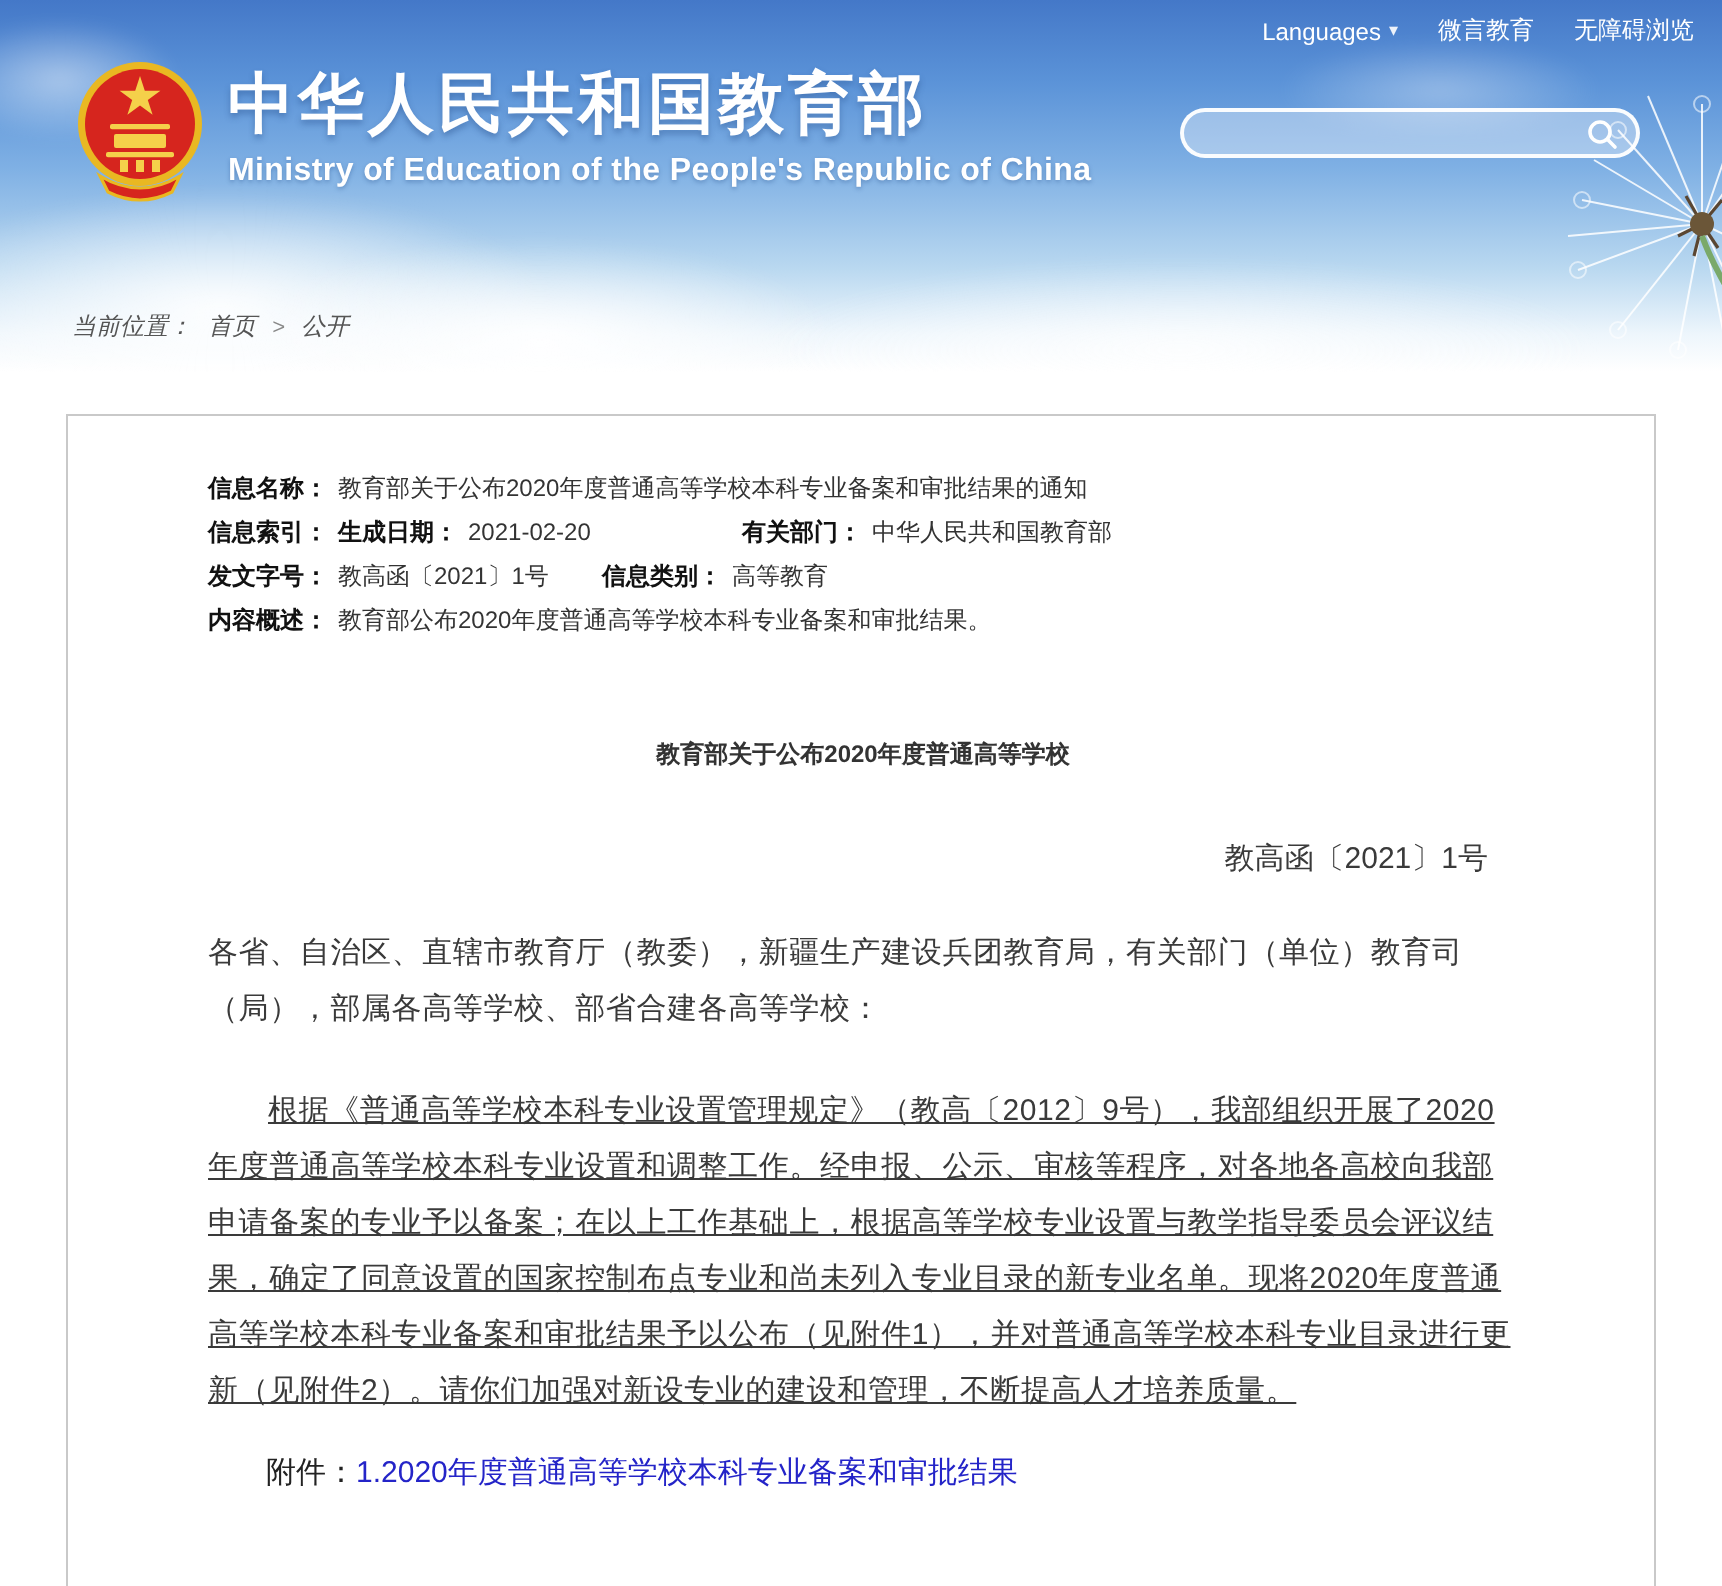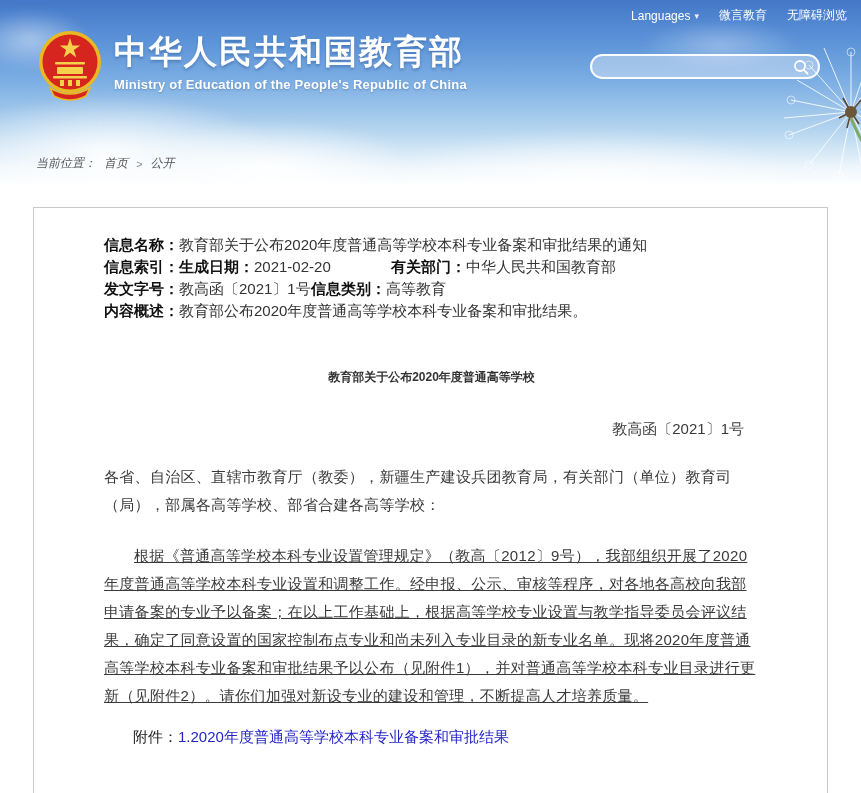--- a/index.html
+++ b/index.html
@@ -21,21 +21,21 @@
   .topbar { position:absolute; top:7px; right:14px; display:flex; align-items:center; gap:20px;
     font-size:12px; color:#fff; z-index:5; }
   .topbar a { color:#fff; text-decoration:none; cursor:pointer; display:flex; align-items:center; gap:4px;}
   .chev { font-size:9px; opacity:.9; }
 
   .brand { position:absolute; left:38px; top:30px; display:flex; z-index:4; }
   .emblem { width:64px; height:72px; flex:0 0 auto; }
   .brand-text { margin-left:12px; }
   .site-title { font-size:33px; font-weight:bold; color:#fff; letter-spacing:2px;
     text-shadow:0 2px 3px rgba(40,80,140,.45); line-height:44px; }
-  .site-sub { font-size:13px; font-weight:bold; color:#fff; letter-spacing:.2px;
+  .site-sub { font-size:16px; font-weight:bold; color:#fff; letter-spacing:.2px;
     text-shadow:0 1px 2px rgba(40,80,140,.4); margin-top:3px;}
 
   .search-pill { position:absolute; top:54px; right:41px; width:230px; height:25px; z-index:5;
     border:2px solid rgba(255,255,255,.95); border-radius:14px; background:rgba(255,255,255,.35);
     display:flex; align-items:center; }
   .search-input { flex:1; height:100%; border:none; outline:none; background:transparent;
     padding:0 8px 0 14px; font-size:13px; color:#2a4a75; }
   .search-btn { width:26px; height:21px; border:none; background:transparent; cursor:pointer;
     display:flex; align-items:center; justify-content:center; padding-right:8px;}
 
@@ -43,21 +43,21 @@
 
   .breadcrumb { position:absolute; left:36px; bottom:14px; z-index:6;
     font-size:12px; color:#555; display:flex; align-items:center; gap:8px;font-style:italic;}
   .breadcrumb a { color:#555; text-decoration:none; cursor:pointer; }
   .bc-sep { color:#888; font-size:11px; }
 
   
   .content-box { margin:21px 33px 0 33px; border:1px solid #c9c9c9; background:#fff;
     height:900px; padding:26px 68px 0 70px; }
 
-  .info-table { font-size:15px; color:#222; line-height:21px; }
+  .info-table { font-size:12px; color:#222; line-height:21px; }
   .info-row { display:flex; margin-bottom:1px; }
   .ilabel { font-weight:bold; color:#111; flex:0 0 65px; white-space:nowrap; }
   .ival { color:#333; }
   .w132 { flex:0 0 132px; } .w137 { flex:0 0 137px; } .wfit { flex:0 0 132px; }
 
   .doc-title { margin-top:44px; text-align:center; font-size:12px; font-weight:bold;
     color:#333; line-height:25px; }
   .doc-number { margin-top:30px; text-align:right; padding-right:15px; font-size:15px; color:#3a3a3a; }
 
   .para { font-size:15px; color:#3a3a3a; line-height:28px; letter-spacing:.3px; }

